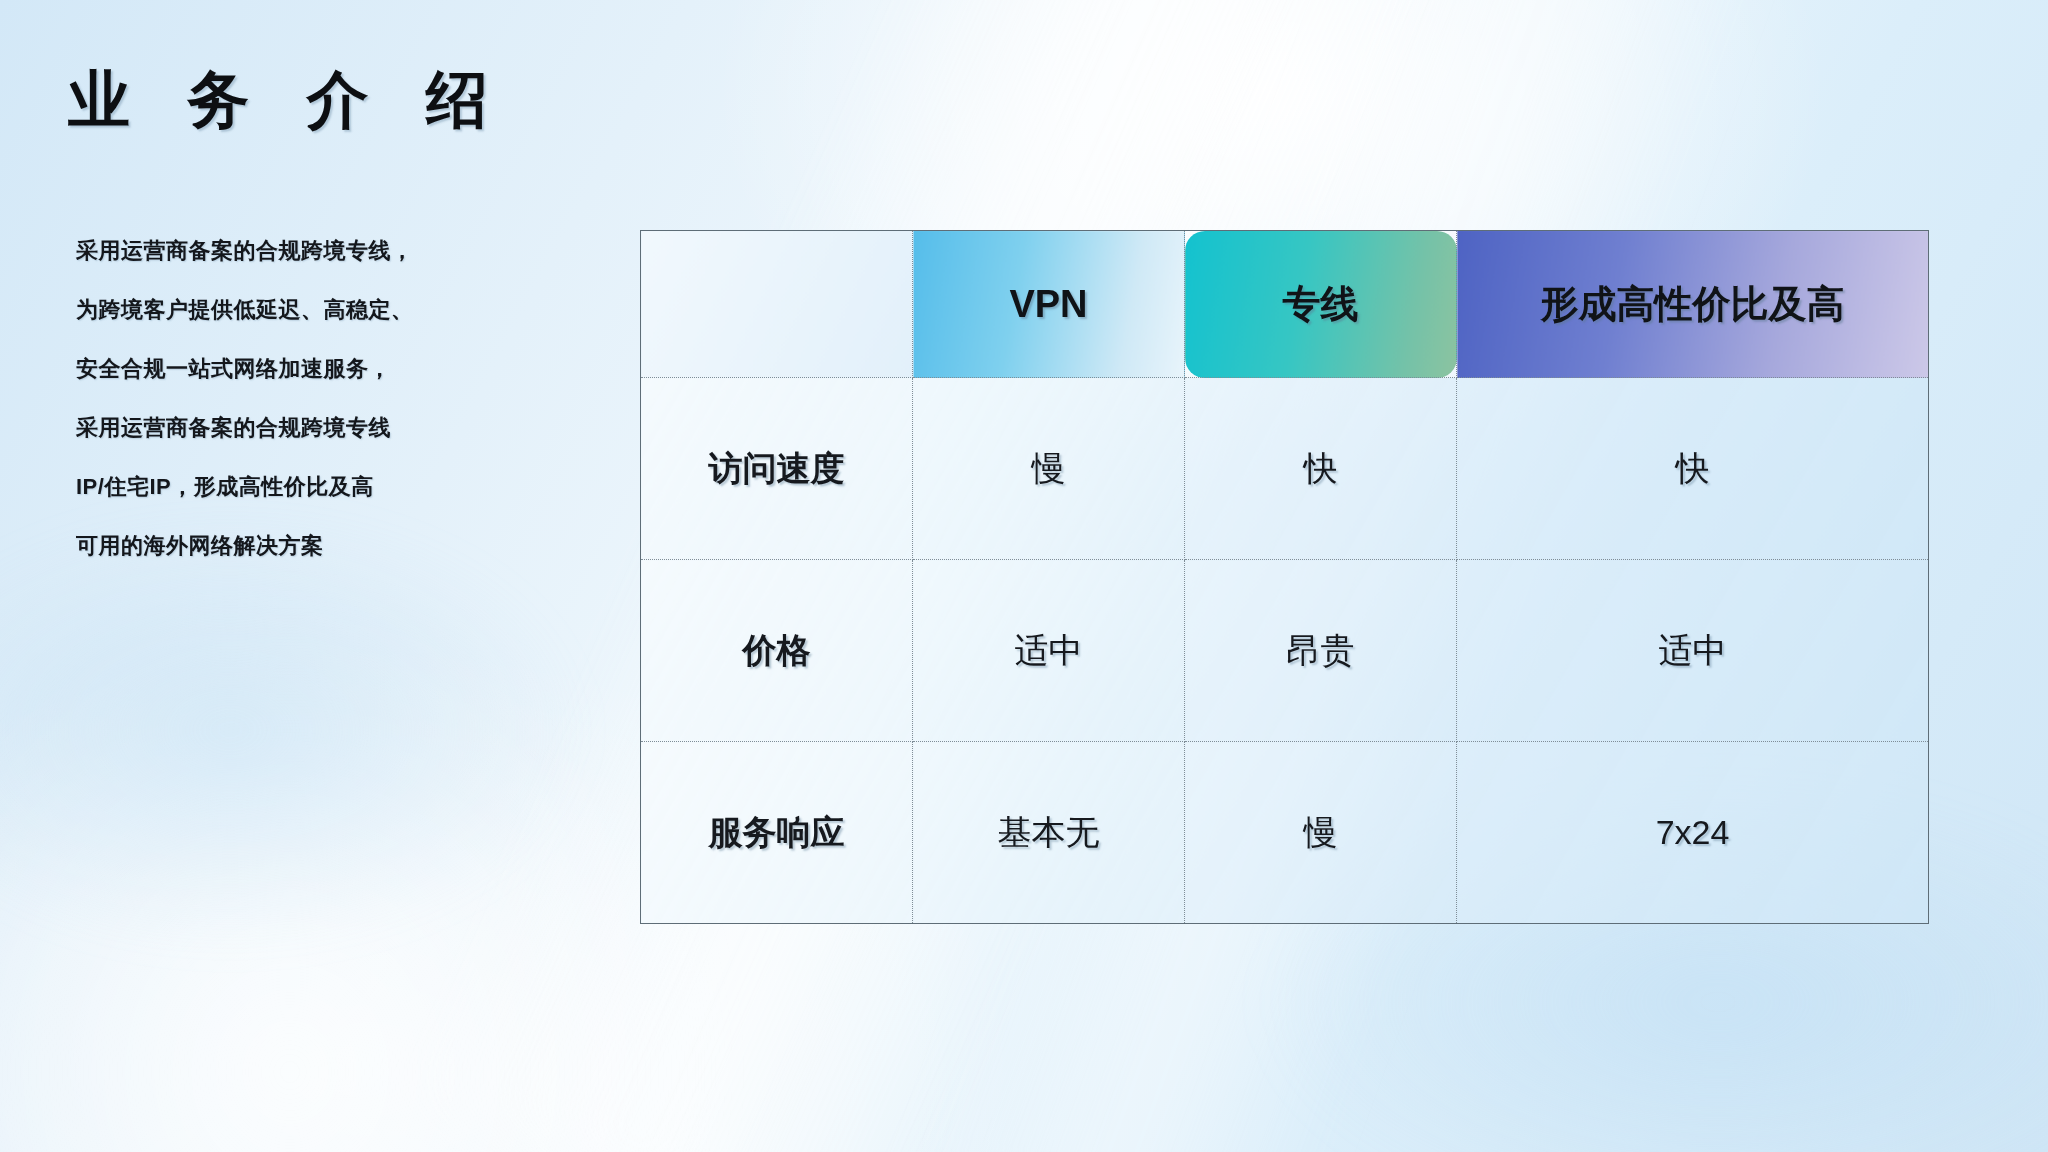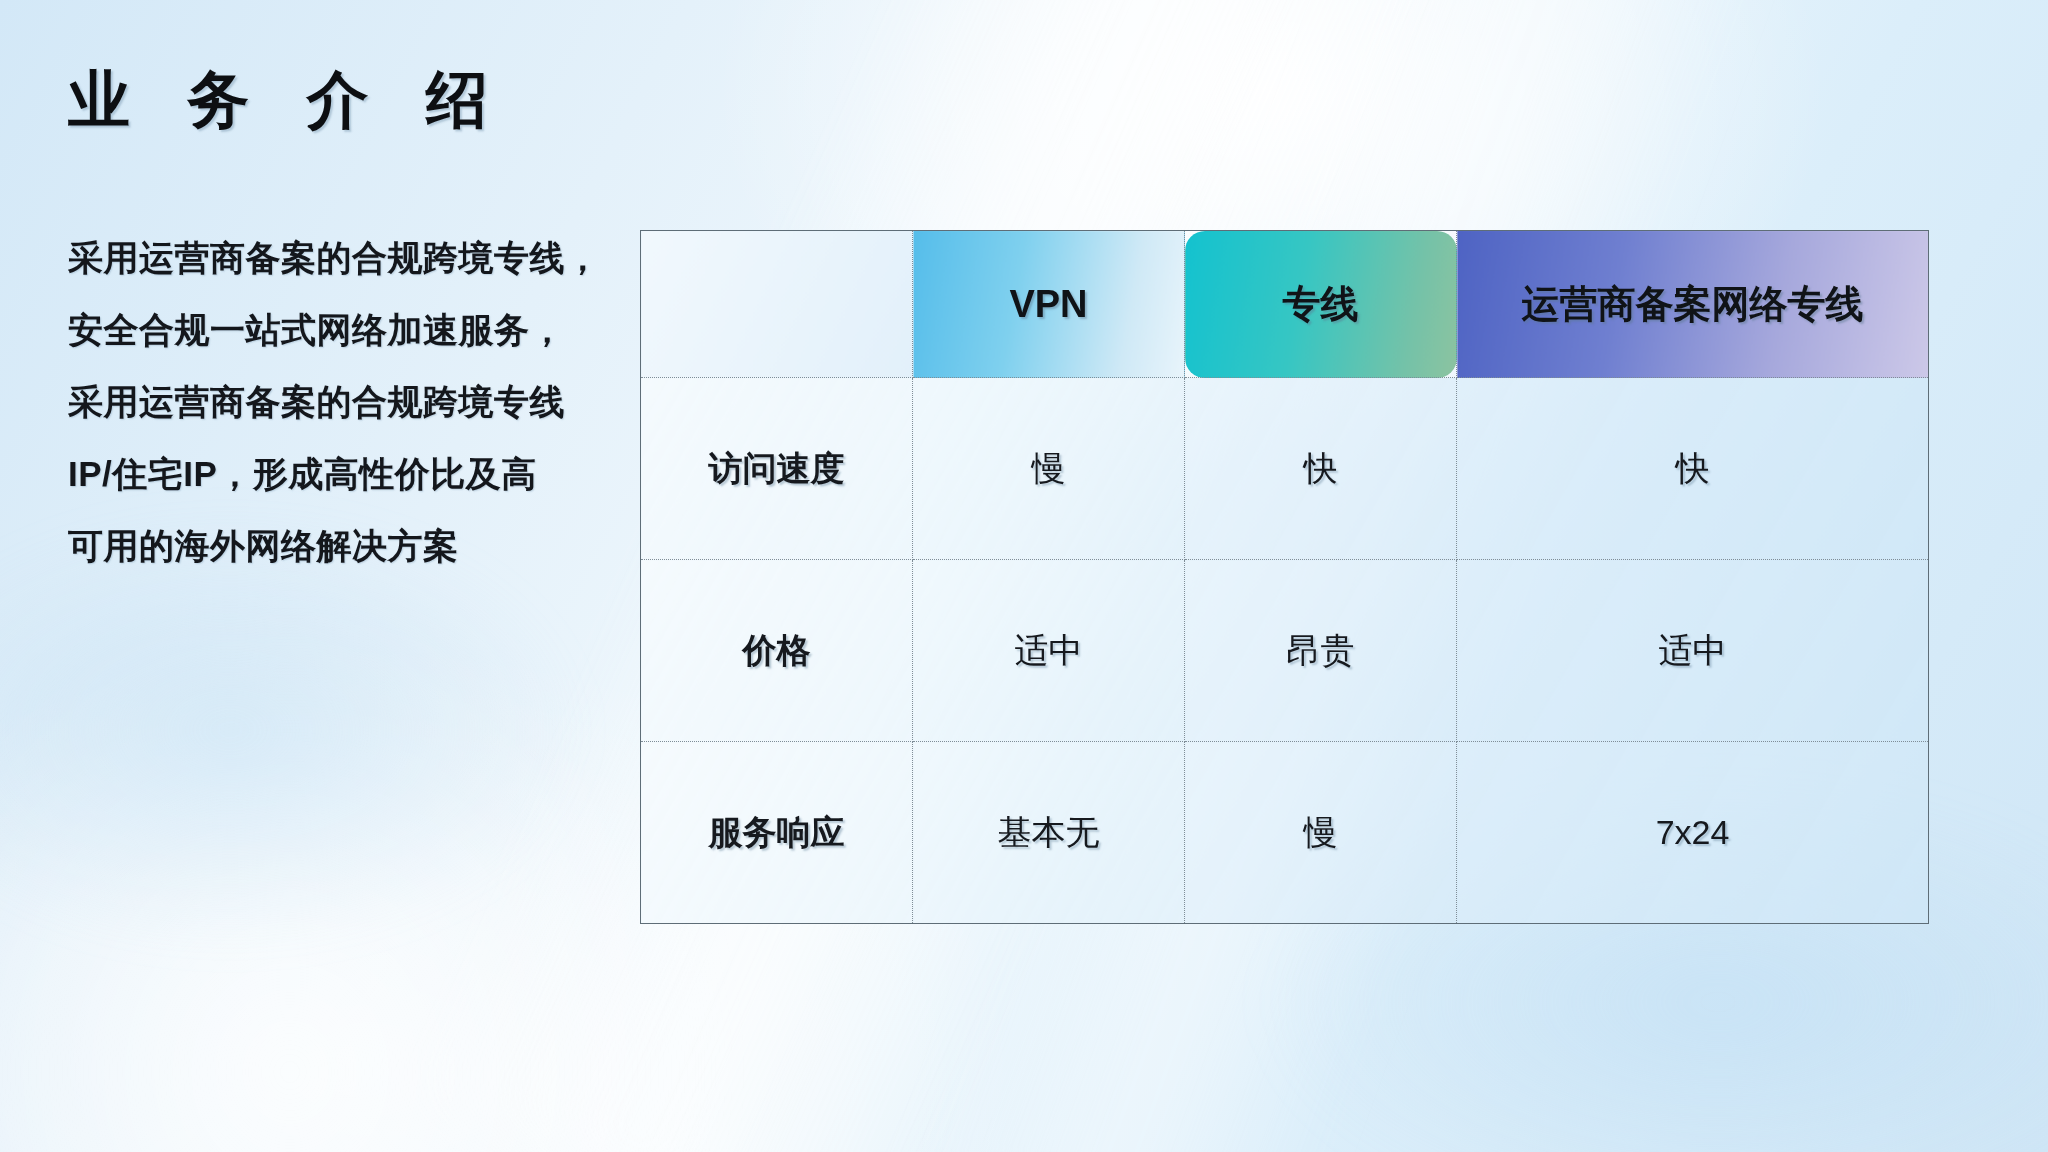--- a/index.html
+++ b/index.html
@@ -77,28 +77,29 @@
     white-space: nowrap;
   }
 
   .intro {
     position: absolute;
     left: 68px;
     top: 240px;
     width: 560px;
   }
   .intro-line {
-    font-size: 35px;
+    font-size: 22px;
     font-weight: 700;
     color: #14171c;
     line-height: 1.0;
     margin-bottom: 37px;
     letter-spacing: 0.5px;
     text-shadow: 1px 1px 1.5px rgba(130,160,185,0.4);
     white-space: nowrap;
+    margin-left: 8px;
   }
 
   
   .compare-table {
     position: absolute;
     left: 640px;
     top: 230px;
     width: 1288px;
     border-collapse: collapse;
     table-layout: fixed;
@@ -165,39 +166,40 @@
   <div class="streak streak-a"></div>
   <div class="streak streak-b"></div>
   <div class="streak streak-c"></div>
   <div class="streak streak-d"></div>
   <div class="streak streak-e"></div>
 
   <div class="title">业 务 介 绍</div>
 
   <div class="intro">
     <div class="intro-line">采用运营商备案的合规跨境专线，</div>
+    <div class="intro-line">为跨境客户提供低延迟、高稳定、</div>
     <div class="intro-line">安全合规一站式网络加速服务，</div>
     <div class="intro-line">采用运营商备案的合规跨境专线</div>
     <div class="intro-line">IP/住宅IP，形成高性价比及高</div>
     <div class="intro-line">可用的海外网络解决方案</div>
   </div>
 
   <table class="compare-table">
     <colgroup>
       <col class="c0">
         <col class="c1">
         <col class="c2">
         <col class="c3">
     </colgroup>
     <thead>
       <tr>
         <th class="h-blank"></th>
         <th class="h-vpn">VPN</th>
         <th class="h-line">专线</th>
-        <th class="h-carrier">运营商备案网络专线</th>
+        <th class="h-carrier">形成高性价比及高</th>
       </tr>
     </thead>
     <tbody>
       <tr>
         <td class="label col0">访问速度</td>
         <td class="val col1">慢</td>
         <td class="val col2">快</td>
         <td class="val col3">快</td>
       </tr>
       <tr>

